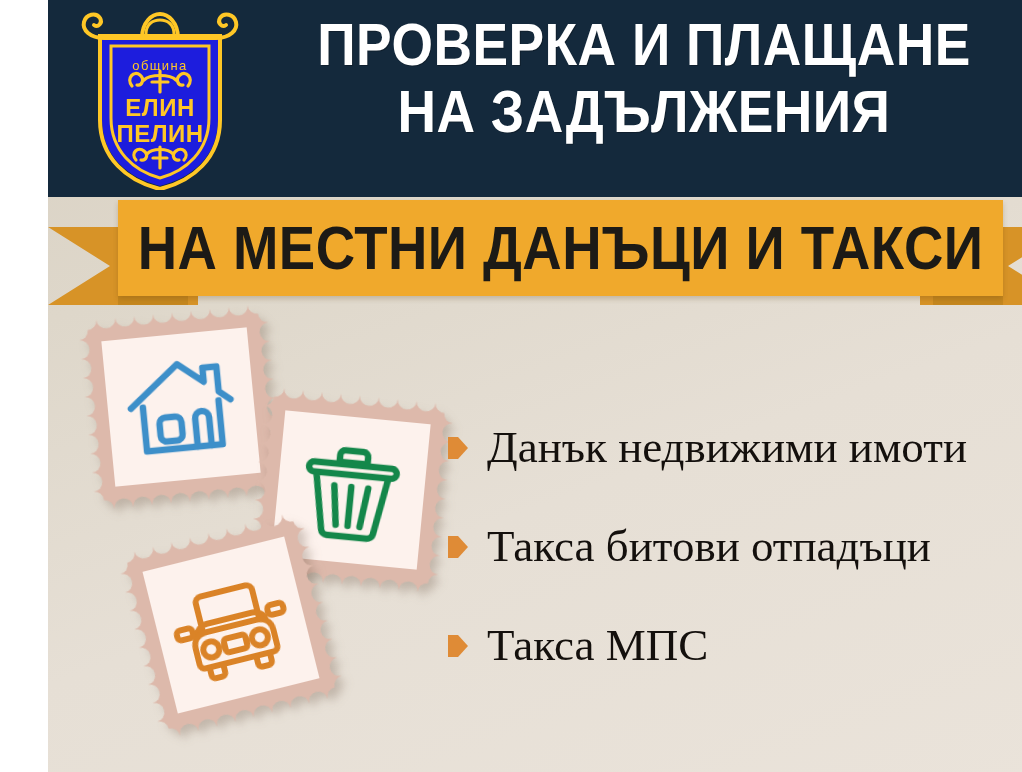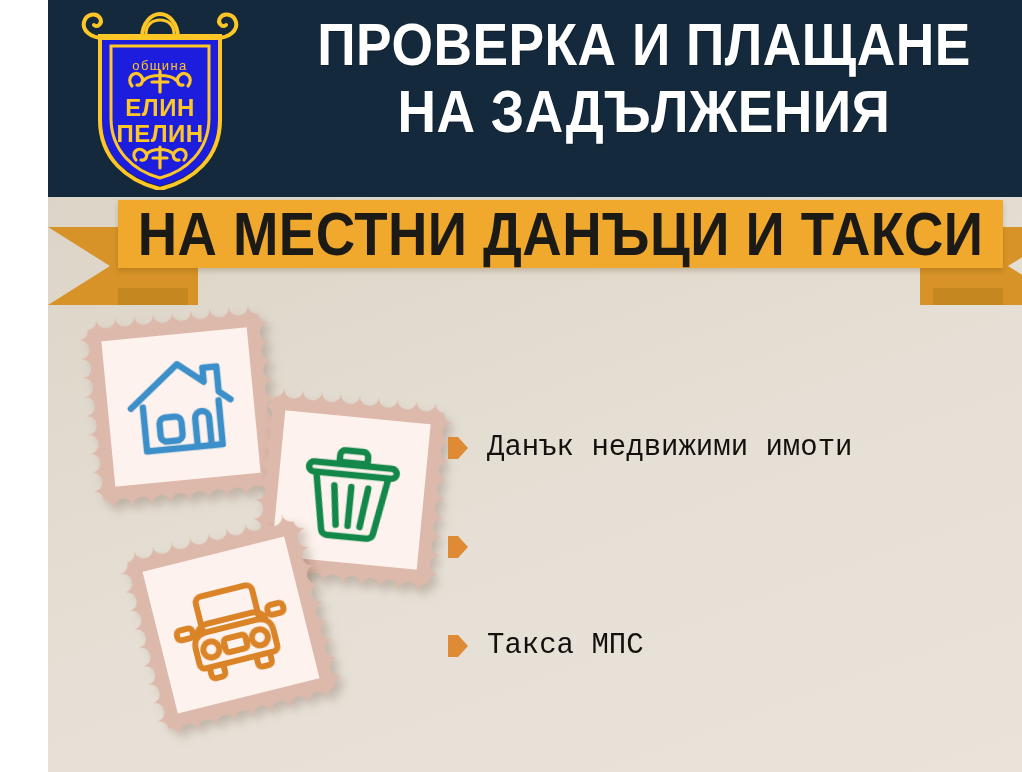--- a/index.html
+++ b/index.html
@@ -70,21 +70,21 @@
   .ribbon-fold{
     position:absolute; top:92px;
     width:70px; height:17px;
     background:#c5871f;
   }
   .ribbon-fold.left{ left:70px; clip-path:polygon(0 0,70px 0,70px 17px,0 17px); }
   .ribbon-fold.right{ right:67px; clip-path:polygon(0 0,70px 0,70px 17px,0 17px); }
 
   .ribbon-main{
     position:absolute; left:70px; top:4px;
-    width:885px; height:68px;
+    width:885px; height:96px;
     background:#f0a92c;
     box-shadow:0 3px 5px rgba(90,60,10,.22);
     display:flex; align-items:center; justify-content:center;
   }
   .ribbon-text{
     color:#1c1a16;
     font-family:"Liberation Sans", sans-serif;
     font-weight:bold;
     font-size:62px;
     letter-spacing:0.5px;
@@ -117,22 +117,22 @@
     height:46px;
   }
   .bullet{
     flex:0 0 auto;
     width:20px; height:22px;
     margin-right:19px;
     background:#df8b36;
     clip-path:polygon(0 0, 10px 0, 20px 11px, 10px 22px, 0 22px);
   }
   .list-label{
-    font-family:Liberation Mono, monospace;
-    font-size:29px;
+    font-family:Liberation Serif, serif;
+    font-size:45px;
     color:#14100d;
     line-height:1.05;
     white-space:nowrap;
   }
 </style>
 </head>
 <body>
 
 <div id="poster">
 
@@ -388,20 +388,21 @@
 
   <div class="list">
 
     <div class="list-item">
       <span class="bullet"></span>
       <span class="list-label">Данък недвижими имоти</span>
     </div>
 
     <div class="list-item">
       <span class="bullet"></span>
+      <span class="list-label">Такса битови отпадъци</span>
     </div>
 
     <div class="list-item">
       <span class="bullet"></span>
       <span class="list-label">Такса МПС</span>
     </div>
   </div>
 
 </div>
 

